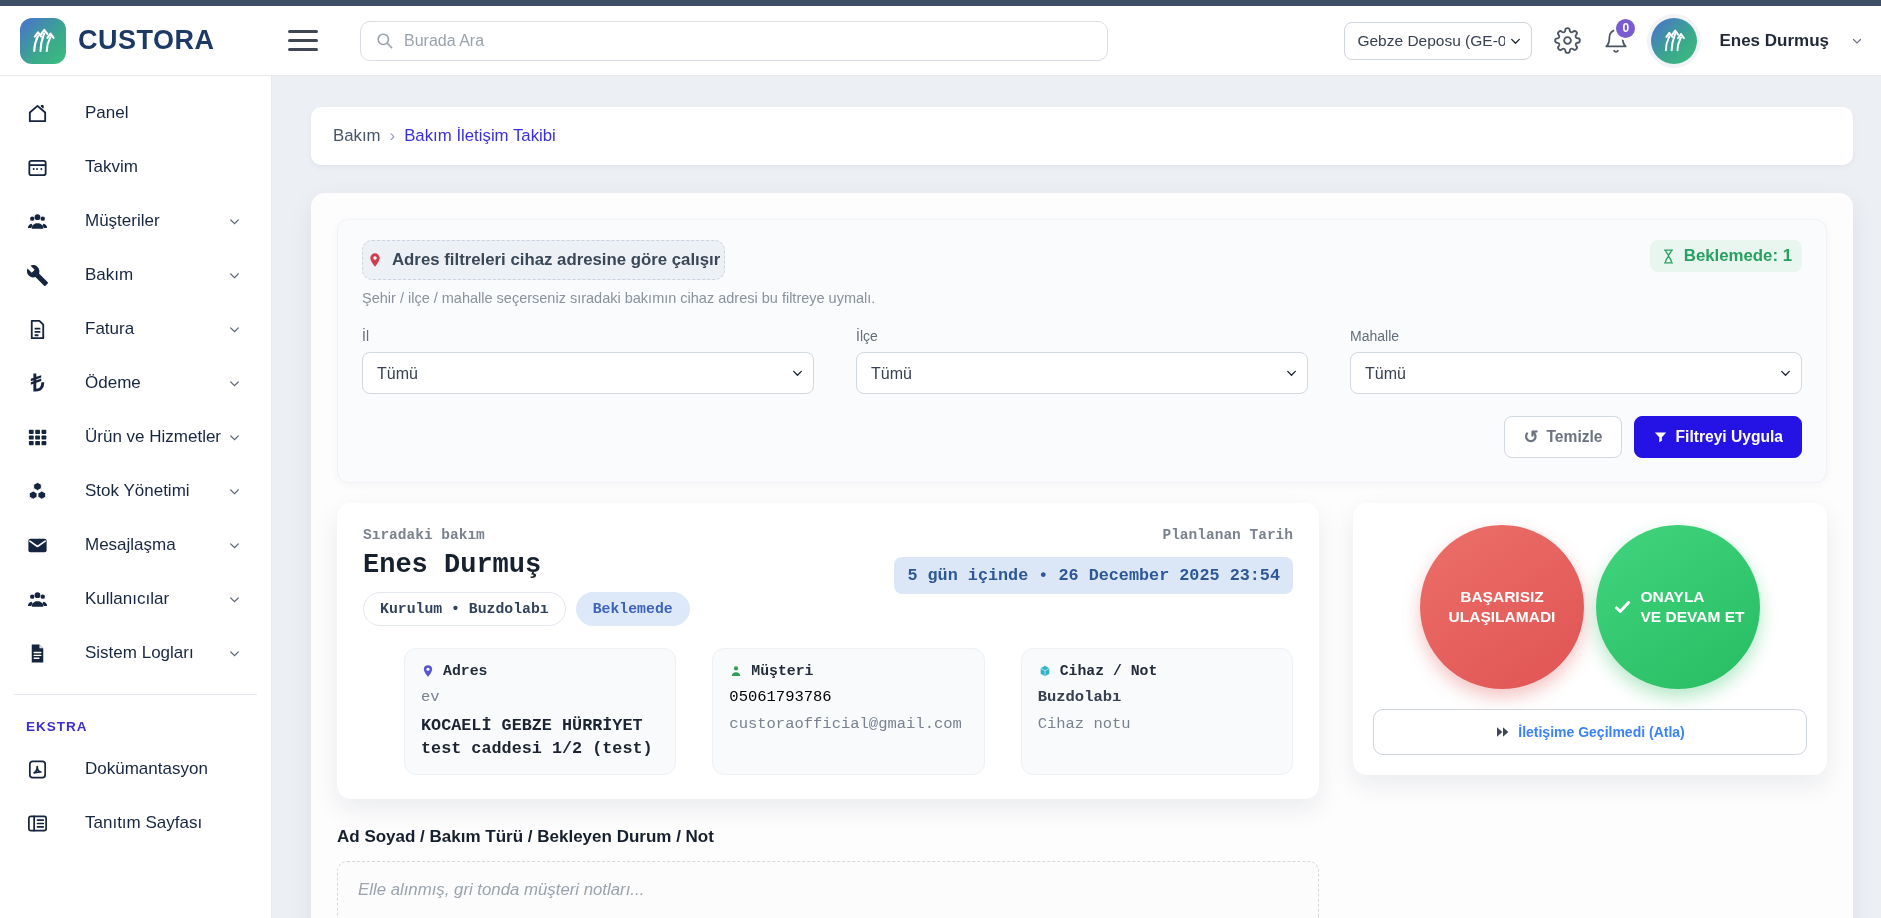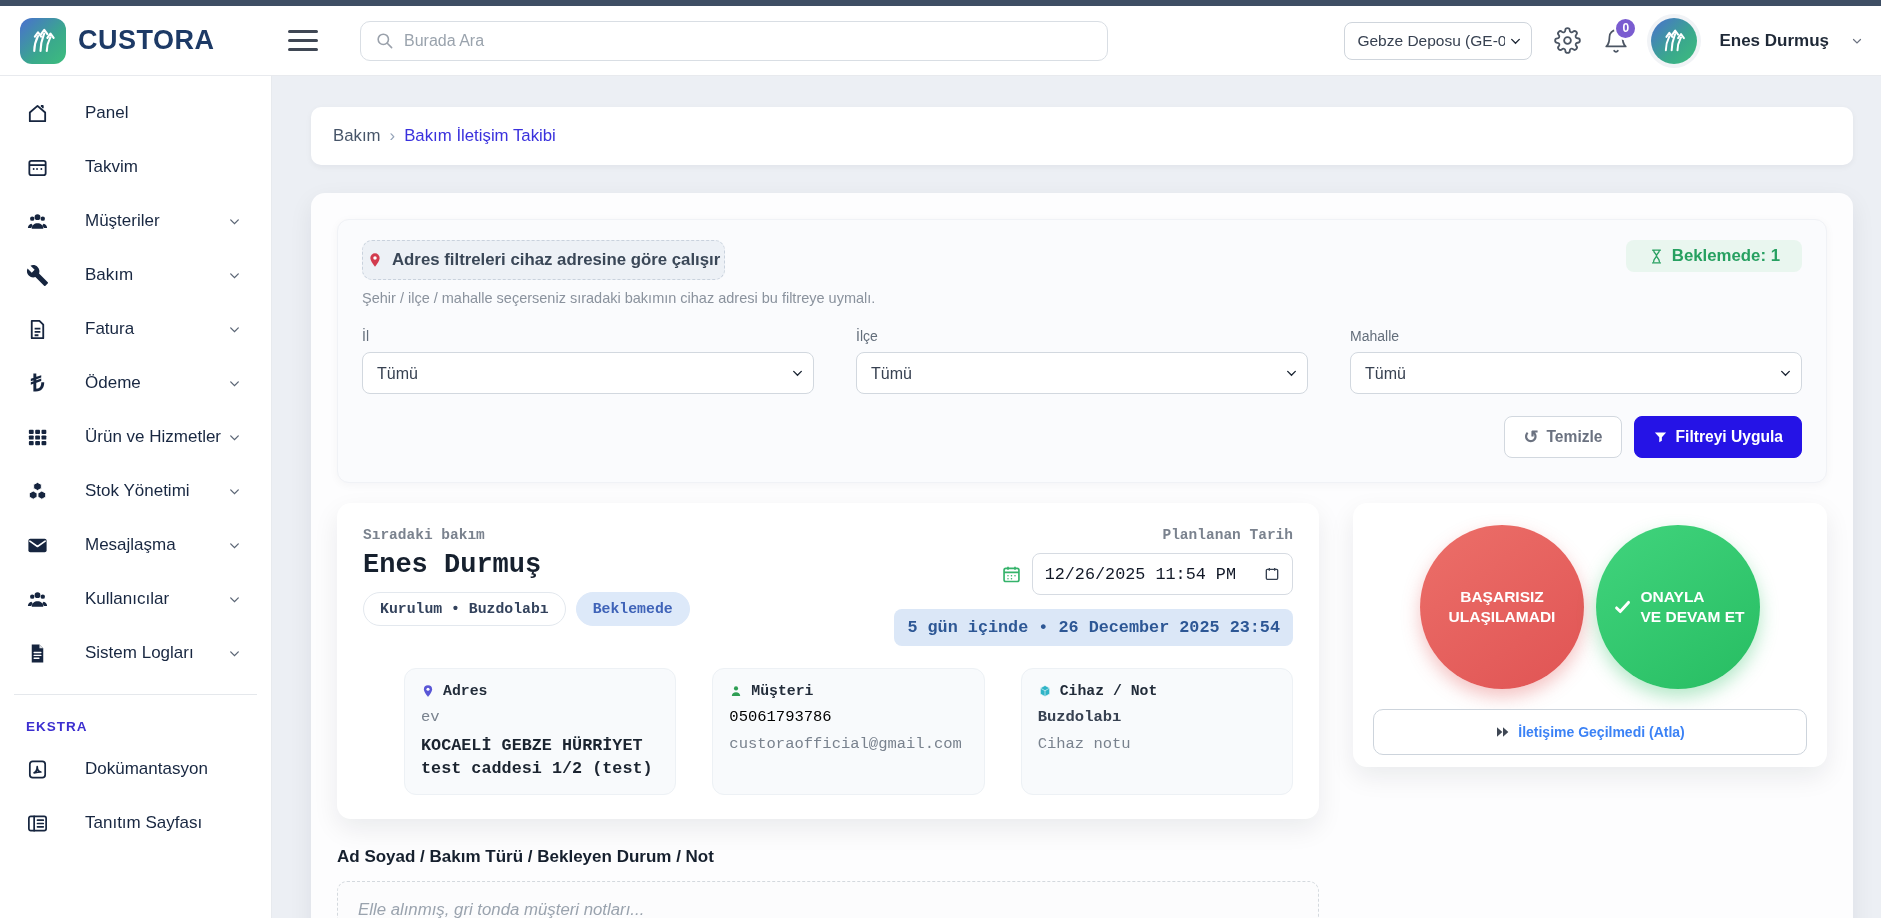--- a/index.html
+++ b/index.html
@@ -47,21 +47,21 @@
   .bc-parent{color:#475569;}
   .bc-sep{color:#94a3b8;}
   .bc-current{color:var(--bc-blue);font-weight:500;}
 
   .wrapper{margin-top:28px;background:#fdfdfe;border-radius:14px;box-shadow:0 8px 24px rgba(15,23,42,.07);padding:26px;height:900px;}
 
   
   .filter-card{background:#fafbfd;border:1px solid #f0f2f6;border-radius:12px;box-shadow:0 2px 10px rgba(15,23,42,.04);padding:20px 24px 24px;}
   .filter-top{display:flex;align-items:flex-start;justify-content:space-between;}
   .notice-badge{display:inline-flex;align-items:center;gap:9px;padding:9px 4px;border:1.5px dashed #c9d2dd;border-radius:10px;background:#edf1f6;font-size:16.8px;font-weight:700;color:#3a4757;}
-  .pending-badge{display:inline-flex;align-items:center;gap:7px;padding:6px 22px;border-radius:8px;background:#e9f6ef;color:var(--green);font-size:16.8px;font-weight:700;}
+  .pending-badge{display:inline-flex;align-items:center;gap:7px;padding:6px 10px;border-radius:8px;background:#e9f6ef;color:var(--green);font-size:16.8px;font-weight:700;}
   .filter-help{margin-top:10px;font-size:14.5px;color:#8a929d;}
   .filter-fields{margin-top:22px;display:grid;grid-template-columns:1fr 1fr 1fr;gap:42px;}
   .field-label{font-size:14px;color:#636e7b;margin-bottom:8px;}
   .field-select select{width:100%;height:42px;font-size:16px;padding:0 30px 0 14px;border-color:#d2d8df;}
   .filter-actions{margin-top:22px;display:flex;justify-content:flex-end;gap:12px;}
   .btn{display:inline-flex;align-items:center;justify-content:center;gap:8px;height:42px;border-radius:8px;font-family:inherit;font-size:15.6px;cursor:pointer;}
   .btn-clear{padding:0 18px;background:#fff;border:1px solid #d2d8df;color:#6b7280;font-weight:600;}
   .btn-clear .reset-glyph{font-size:18px;line-height:1;}
   .btn-apply{padding:0 18px;background:var(--accent);border:1px solid var(--accent);color:#fff;font-weight:700;justify-content:flex-end;}
 
@@ -83,21 +83,21 @@
   .dt-value{font-size:16.8px;color:#111827;}
   .due-pill{margin-top:14px;background:#dbe7f7;border-radius:8px;padding:9px 13px;font-size:16.8px;font-weight:800;color:#2d5795;}
   .info-row{margin-top:22px;display:grid;grid-template-columns:1fr 1fr 1fr;gap:36px;margin-left:41px;}
   .info-box{background:#f8fafc;border:1px solid #edf1f5;border-radius:12px;padding:14px 16px;min-height:116px;}
   .info-title{display:flex;align-items:center;gap:8px;font-size:14.8px;font-weight:800;color:#222c3a;}
   .info-line{margin-top:9px;font-size:15.5px;color:#79828e;}
   .info-strong{margin-top:9px;font-size:16.8px;font-weight:800;color:#1b2430;line-height:1.35;}
   .info-semi{margin-top:9px;font-size:15.5px;font-weight:700;color:#374151;}
 
   .right-col{width:474px;flex:none;}
-  .action-card{background:#fff;border-radius:14px;box-shadow:var(--card-shadow);padding:22px 20px 12px;}
+  .action-card{background:#fff;border-radius:14px;box-shadow:var(--card-shadow);padding:22px 20px 20px;}
   .circles{display:flex;justify-content:center;gap:12px;}
   .circle{width:164px;height:164px;border-radius:50%;display:flex;align-items:center;justify-content:center;text-align:center;color:#fff;font-weight:800;font-size:15.5px;line-height:1.3;cursor:pointer;}
   .circle-fail{background:linear-gradient(145deg,#ec6f69,#e05454);box-shadow:0 8px 18px rgba(224,84,84,.35);}
   .circle-ok{background:linear-gradient(145deg,#41d47d,#27bd62);box-shadow:0 8px 18px rgba(39,189,98,.35);display:flex;gap:7px;}
   .circle-ok .ok-text{text-align:left;}
   .skip-btn{margin-top:20px;width:100%;height:46px;border-radius:10px;border:1.5px solid #cdd4dc;background:#fff;color:#3b82f6;font-size:14px;font-weight:600;}
 
   
   .notes{margin-top:28px;}
   .notes-heading{font-size:17px;font-weight:800;color:var(--ink);}
@@ -408,38 +408,20 @@
               <div>
                 <div class="eyebrow">Sıradaki bakım</div>
                 <div class="cust-name">Enes Durmuş</div>
                 <div class="badge-row">
                   <span class="pill pill-type">Kurulum • Buzdolabı</span>
                   <span class="pill pill-status">Beklemede</span>
                 </div>
               </div>
               <div class="planned">
                 <div class="planned-label">Planlanan Tarih</div>
-                <div class="dt-row">
-                  <svg width="21" height="21" viewBox="0 0 24 24" fill="none" stroke="#35b36b" stroke-width="1.9">
-                      <rect x="3.5" y="5" width="17" height="15" rx="2"></rect>
-                      <path d="M3.5 9.5h17M8 3v3.5M16 3v3.5"></path>
-                      <circle cx="8" cy="13.5" r=".9" fill="#35b36b" stroke="none"></circle>
-                      <circle cx="12" cy="13.5" r=".9" fill="#35b36b" stroke="none"></circle>
-                      <circle cx="16" cy="13.5" r=".9" fill="#35b36b" stroke="none"></circle>
-                      <circle cx="8" cy="16.8" r=".9" fill="#35b36b" stroke="none"></circle>
-                      <circle cx="12" cy="16.8" r=".9" fill="#35b36b" stroke="none"></circle>
-                    </svg>
-                  <div class="dt-box">
-                    <span class="dt-value">12/26/2025 11:54 PM</span>
-                    <svg width="16" height="16" viewBox="0 0 24 24" fill="none" stroke="#374151" stroke-width="2">
-                        <rect x="3.5" y="5" width="17" height="15" rx="1.5"></rect>
-                        <path d="M8 3v4M16 3v4"></path>
-                      </svg>
-                  </div>
-                </div>
                 <div class="due-pill">5 gün içinde • 26 December 2025 23:54</div>
               </div>
             </div>
             <div class="info-row">
               <div class="info-box">
                 <div class="info-title">
                   <svg width="14" height="14" viewBox="0 0 24 24">
                       <path d="M12 2a7 7 0 0 0-7 7c0 5 7 13 7 13s7-8 7-13a7 7 0 0 0-7-7z" fill="#5956d6"></path>
                       <circle cx="12" cy="9" r="2.6" fill="#fff"></circle>
                     </svg>

